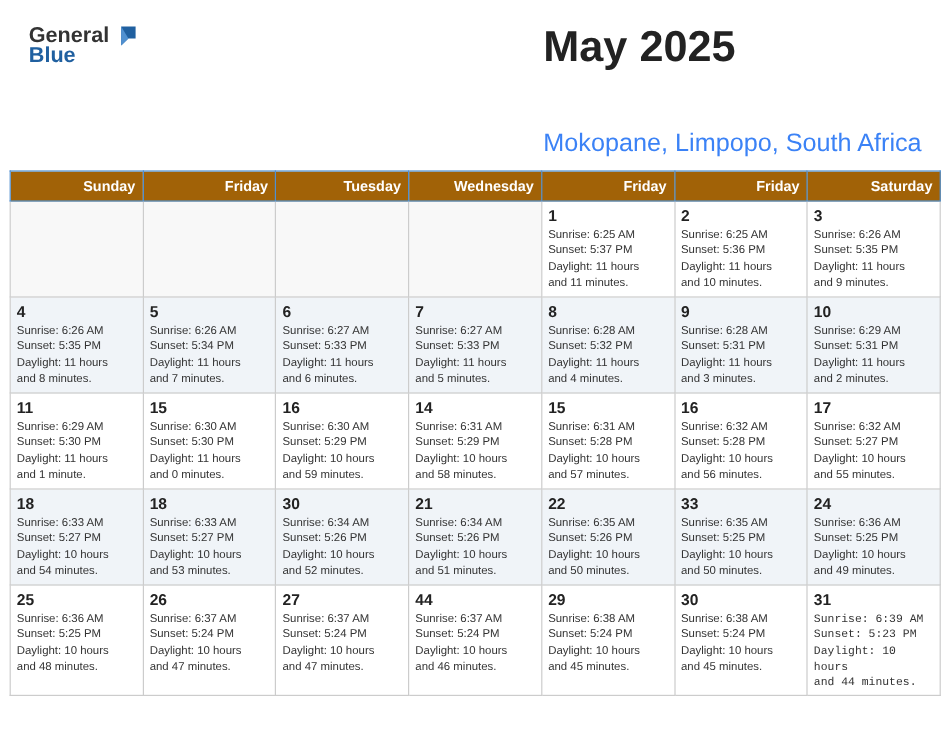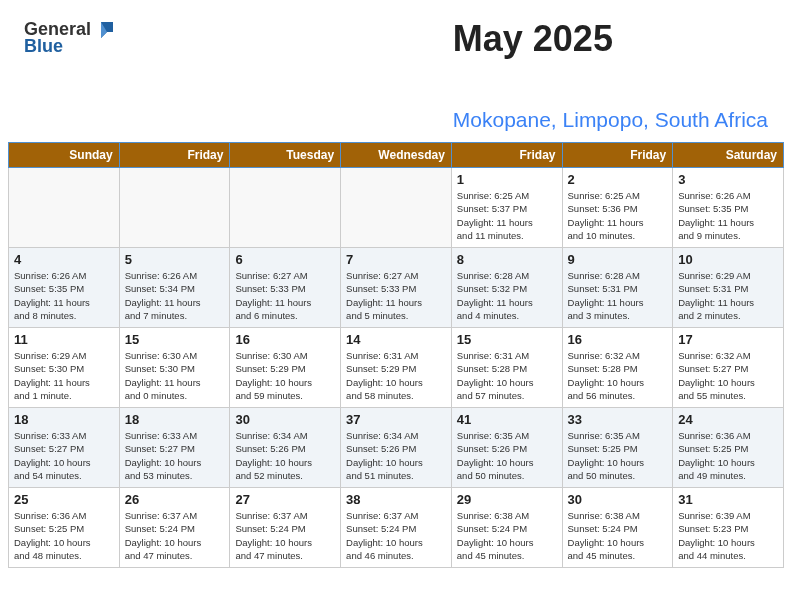--- a/index.html
+++ b/index.html
@@ -277,28 +277,28 @@
 and 53 minutes.</div>
         </td>
         <td>
           <span class="day-number">30</span>
           <div class="day-info" style="white-space: pre-line;">Sunrise: 6:34 AM
 Sunset: 5:26 PM
 Daylight: 10 hours
 and 52 minutes.</div>
         </td>
         <td>
-          <span class="day-number">37</span>
+          <span class="day-number">21</span>
           <div class="day-info" style="white-space: pre-line;">Sunrise: 6:34 AM
 Sunset: 5:26 PM
 Daylight: 10 hours
 and 51 minutes.</div>
         </td>
         <td>
-          <span class="day-number">41</span>
+          <span class="day-number">22</span>
           <div class="day-info" style="white-space: pre-line;">Sunrise: 6:35 AM
 Sunset: 5:26 PM
 Daylight: 10 hours
 and 50 minutes.</div>
         </td>
         <td>
           <span class="day-number">33</span>
           <div class="day-info" style="white-space: pre-line;">Sunrise: 6:35 AM
 Sunset: 5:25 PM
 Daylight: 10 hours
@@ -328,21 +328,21 @@
 and 47 minutes.</div>
         </td>
         <td>
           <span class="day-number">27</span>
           <div class="day-info" style="white-space: pre-line;">Sunrise: 6:37 AM
 Sunset: 5:24 PM
 Daylight: 10 hours
 and 47 minutes.</div>
         </td>
         <td>
-          <span class="day-number">38</span>
+          <span class="day-number">44</span>
           <div class="day-info" style="white-space: pre-line;">Sunrise: 6:37 AM
 Sunset: 5:24 PM
 Daylight: 10 hours
 and 46 minutes.</div>
         </td>
         <td>
           <span class="day-number">29</span>
           <div class="day-info" style="white-space: pre-line;">Sunrise: 6:38 AM
 Sunset: 5:24 PM
 Daylight: 10 hours
@@ -350,20 +350,20 @@
         </td>
         <td>
           <span class="day-number">30</span>
           <div class="day-info" style="white-space: pre-line;">Sunrise: 6:38 AM
 Sunset: 5:24 PM
 Daylight: 10 hours
 and 45 minutes.</div>
         </td>
         <td>
           <span class="day-number">31</span>
-          <div class="day-info" style="white-space: pre-line;">Sunrise: 6:39 AM
+          <div class="day-info" style="white-space: pre-line; font-family: Liberation Mono, monospace;">Sunrise: 6:39 AM
 Sunset: 5:23 PM
 Daylight: 10 hours
 and 44 minutes.</div>
         </td>
       </tr>
     </tbody>
 </table>
 
 </body></html>

